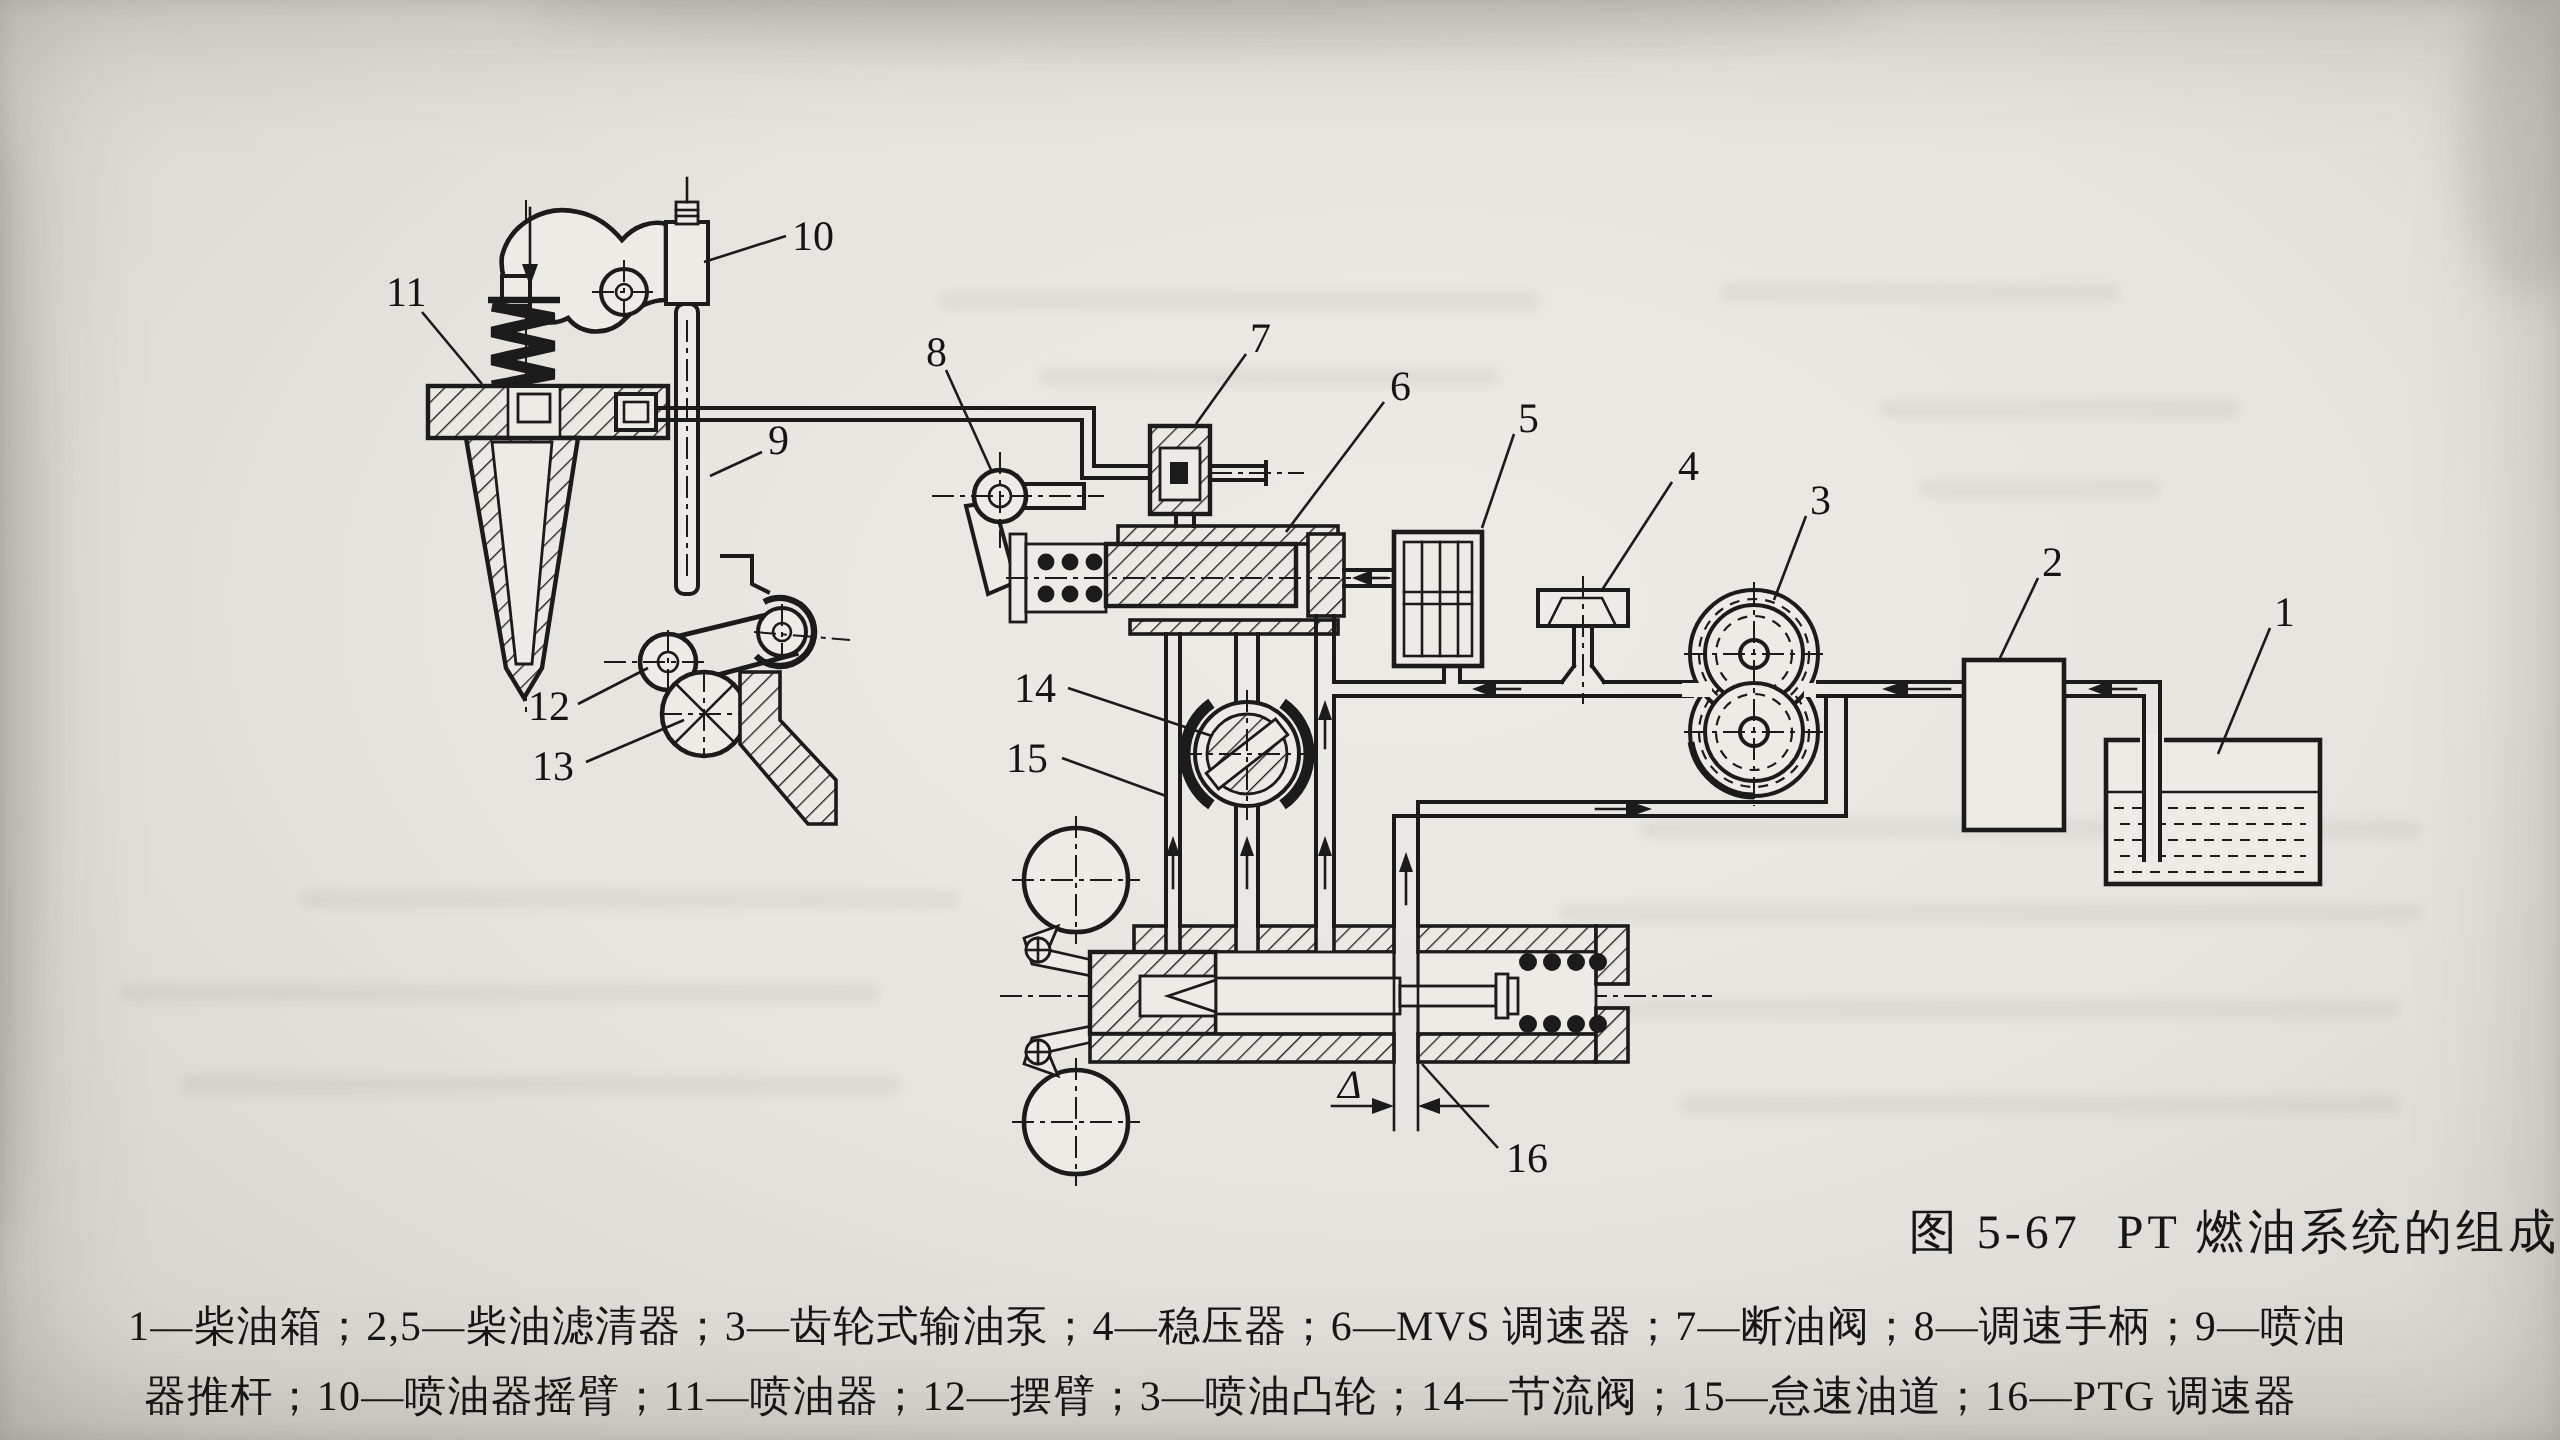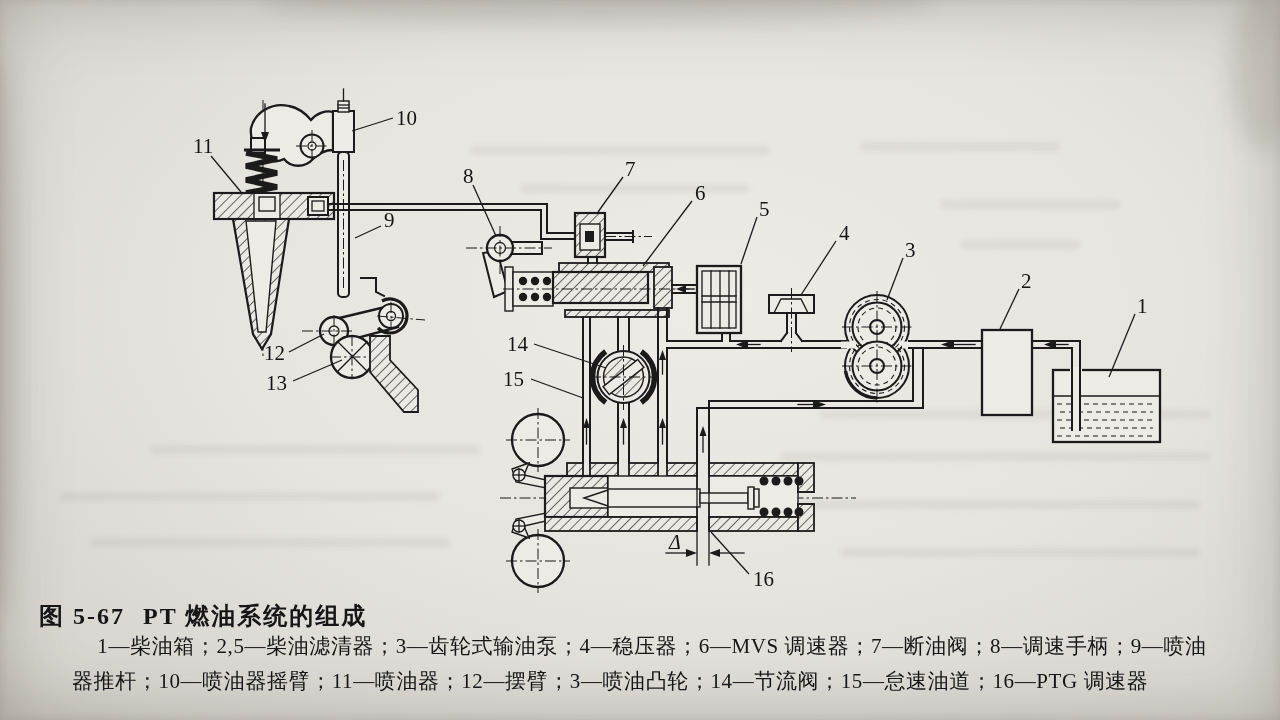--- a/index.html
+++ b/index.html
@@ -20,23 +20,23 @@
   .hp2{fill:url(#hp);stroke:#1b1b1b;stroke-width:2.2;}
   .pp{fill:#edebe6;stroke:#1b1b1b;stroke-width:2;}
   .pp1{fill:#edebe6;stroke:#1b1b1b;stroke-width:1.4;}
   .pp2{fill:#edebe6;stroke:#1b1b1b;stroke-width:2.3;}
   .blk{fill:#1b1b1b;stroke:none;}
   .wht{fill:#edebe6;stroke:none;}
   .lead{stroke:#1b1b1b;stroke-width:1.3;fill:none;}
   .lbl{font:21px "Liberation Serif",serif;fill:#141414;}
   .lblI{font:italic 20px "Liberation Serif",serif;fill:#141414;}
   .caption{position:absolute;left:0;top:600px;width:1280px;color:#161616;}
-  .cap-title{text-align:left;font-size:24px;letter-spacing:2px;font-weight:700;padding-left:39px;}
+  .cap-title{text-align:right;font-size:24px;letter-spacing:2px;font-weight:400;}
   .cap-num{margin-right:18px;}
-  .cap-line{padding-left:64px;padding-right:40px;font-size:21px;letter-spacing:.6px;text-align:center;}
+  .cap-line{padding-left:64px;padding-right:40px;font-size:21px;letter-spacing:.6px;margin-top:17px;}
   .cap-line2{padding-left:72px;padding-right:40px;font-size:21px;letter-spacing:.6px;margin-top:7px;}
 </style>
 </head>
 <body>
 
 <div class="page">
 
   <div class="smudge" style="left:260px;top:-18px;width:680px;height:40px;"></div>
   <div class="smudge" style="left:-22px;top:60px;width:40px;height:560px;"></div>
   <div class="smudge" style="left:1230px;top:-10px;width:70px;height:160px;"></div>

